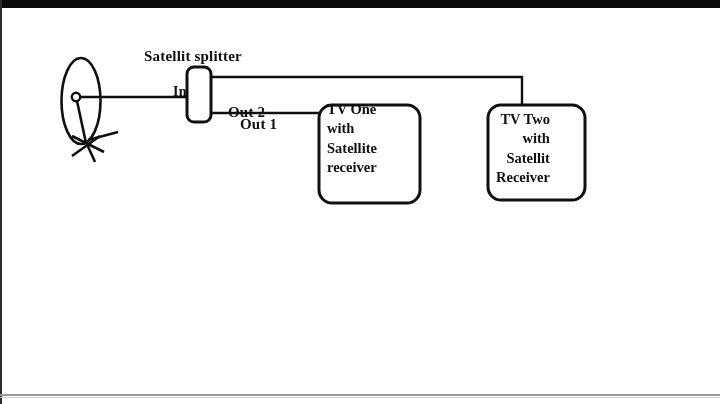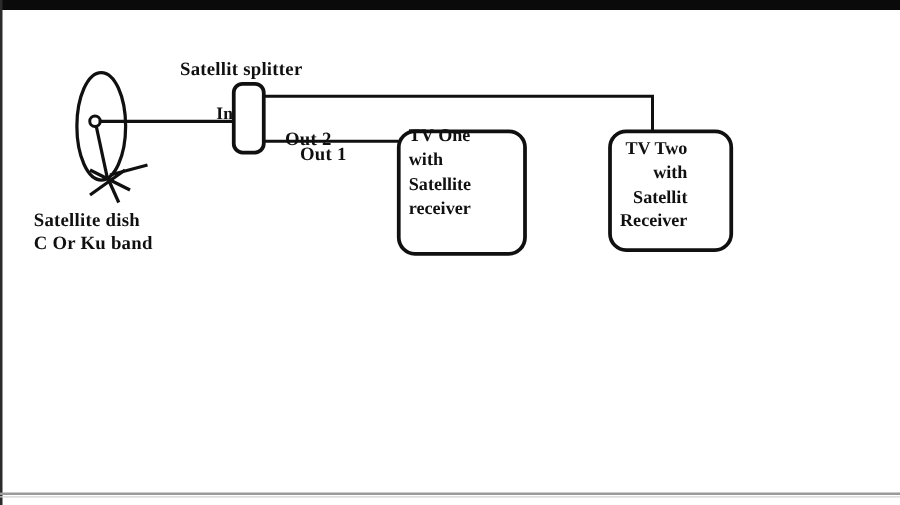--- a/index.html
+++ b/index.html
@@ -115,22 +115,20 @@
   </svg>
 
   <div class="lbl" id="splitter-title">Satellit splitter</div>
 
   <div class="lbl" id="in-label">In</div>
 
   <div class="lbl" id="out2-label">Out 2</div>
 
   <div class="lbl" id="out1-label">Out 1</div>
 
-  <div class="lbl" id="dish-caption">Satellite dish
-C Or Ku band</div>
 
   <div class="tv-text" id="tv-one-text">TV One
 with
 Satellite
 receiver</div>
 
   <div class="tv-text" id="tv-two-text">TV Two
 with
 Satellit
 Receiver</div>

